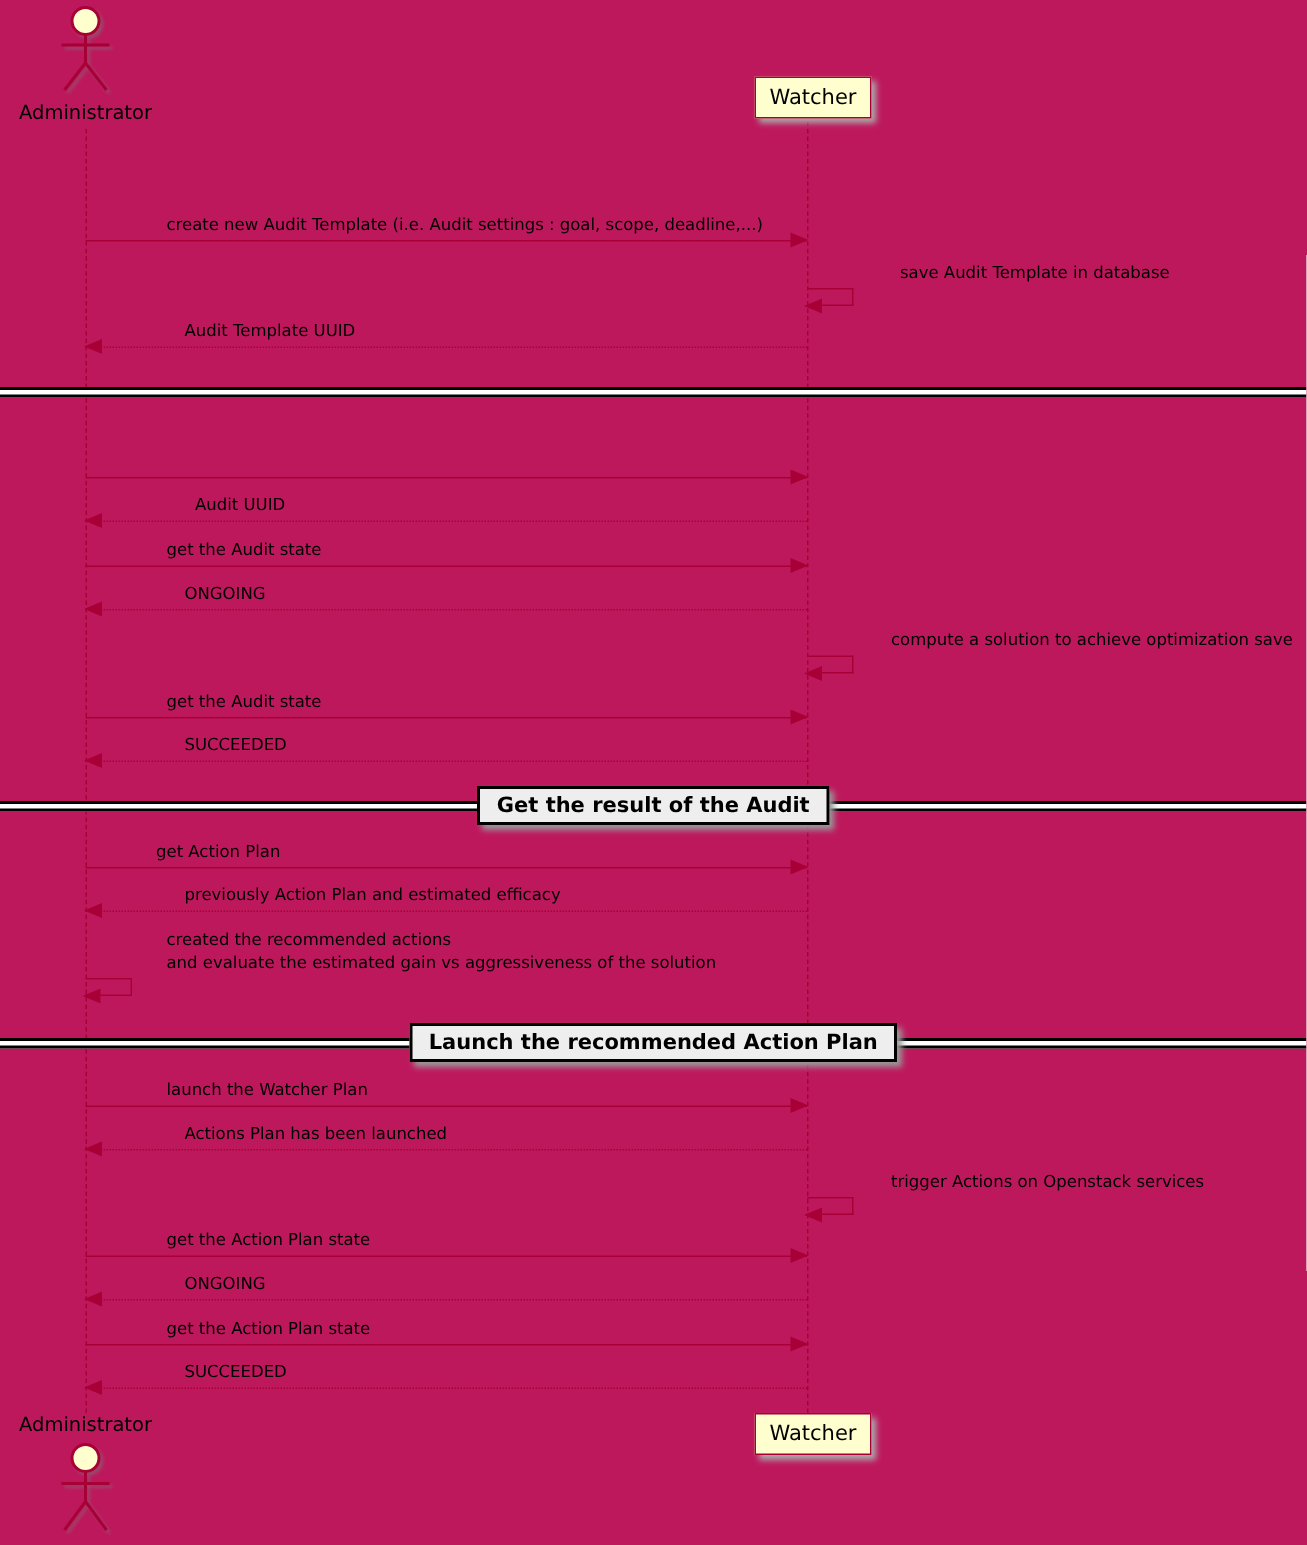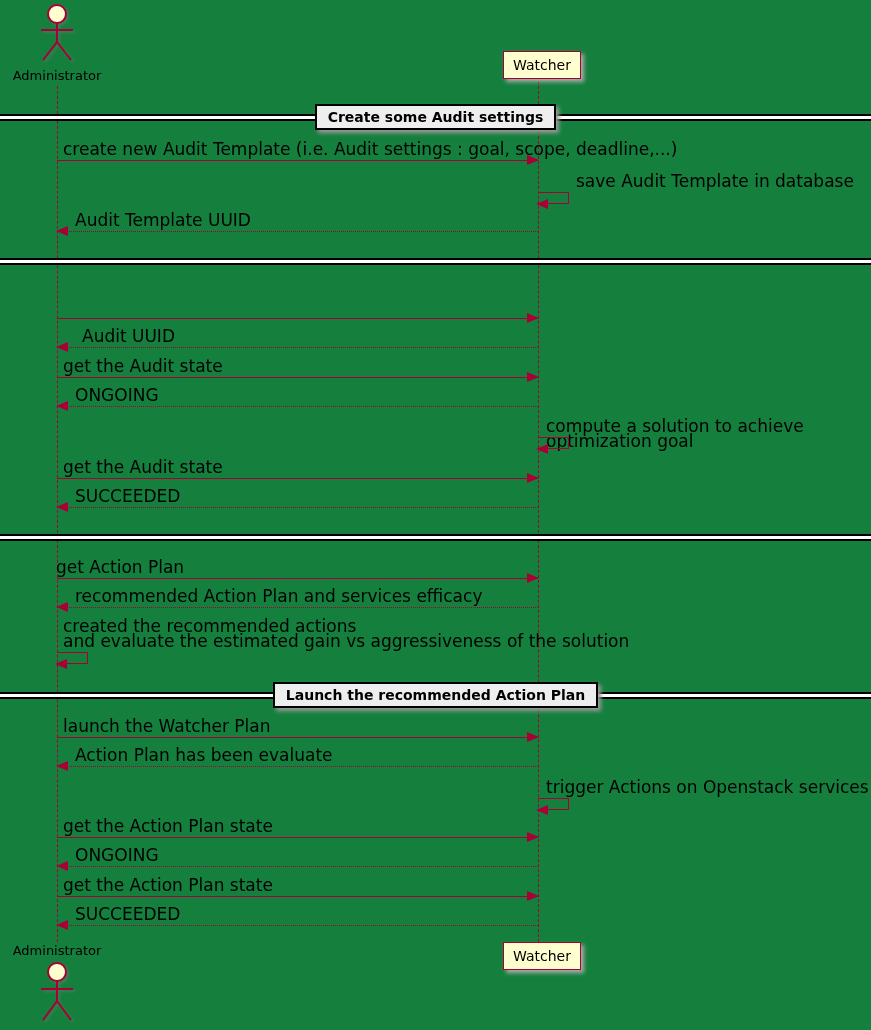--- a/index.html
+++ b/index.html
@@ -1,17 +1,17 @@
 <!DOCTYPE html>
 <html><head>
 <meta charset="utf-8">
 <style>
   html,body{margin:0;padding:0;background:#ffffff;}
   .container{
-    position:relative;width:871px;height:1030px;background:#15803d;
+    position:relative;width:871px;height:1030px;background:#be185d;
     font-family:"DejaVu Sans", sans-serif;color:#000;overflow:hidden;
   }
   
   .lifeline{position:absolute;width:0;border-left:1px dashed #A80036;}
   
   .pbox{
     position:absolute;background:#FEFECE;border:1.7px solid #A80036;
     padding:5px 9px;font-size:14px;color:#000;box-shadow:3px 3px 4px #aaa;
     white-space:nowrap;
   }
@@ -21,21 +21,21 @@
   
   .divider{position:absolute;left:0;width:871px;}
   .dlines{position:absolute;left:0;right:0;top:10px;height:3px;
     border-top:2px solid #000;border-bottom:2px solid #000;background:#fff;}
   .dbox{
     position:relative;display:table;margin:0 auto;background:#EEEEEE;
     border:2px solid #000;padding:3px 11px;font-size:14px;font-weight:bold;
     box-shadow:3px 3px 4px #999;white-space:nowrap;
   }
   
-  .mlabel{position:absolute;font-size:17px;line-height:15px;color:#000;white-space:pre-line;}
+  .mlabel{position:absolute;font-size:11px;line-height:15px;color:#000;white-space:pre-line;margin-left:48px;}
   .arrow{position:absolute;left:57px;width:481px;height:0;border-top:1.5px solid #A80036;}
   .arrow.dotted{border-top:1.5px dotted #A80036;}
   .ah{position:absolute;width:0;height:0;}
   .ah-right{right:-1px;top:-6px;border-left:12px solid #A80036;border-top:5px solid transparent;border-bottom:5px solid transparent;}
   .ah-left{left:-1px;top:-6px;border-right:12px solid #A80036;border-top:5px solid transparent;border-bottom:5px solid transparent;}
   .selfloop{position:absolute;width:30px;height:10px;
     border:1.5px solid #A80036;border-left:none;}
   .selfloop .ah-left{left:-2px;top:auto;bottom:-6px;}
 </style>
 </head>
@@ -50,31 +50,27 @@
     <circle cx="21" cy="11" r="9" fill="#FEFECE" stroke="#A80036" stroke-width="2"></circle>
     <line x1="21" y1="20" x2="21" y2="39" stroke="#A80036" stroke-width="2"></line>
     <line x1="5" y1="27" x2="37" y2="27" stroke="#A80036" stroke-width="2"></line>
     <line x1="21" y1="39" x2="7" y2="57" stroke="#A80036" stroke-width="2"></line>
     <line x1="21" y1="39" x2="35" y2="57" stroke="#A80036" stroke-width="2"></line>
   </svg>
   <div class="alabel" style="top:68px;">Administrator</div>
 
   <div class="pbox" style="left:503px;top:51px;">Watcher</div>
 
-  <div class="divider" style="top:104px;">
-    <div class="dlines"></div>
-    <div class="dbox">Create some Audit settings</div>
-  </div>
 
   <div class="mlabel" style="left:63px;top:142px;">create new Audit Template (i.e. Audit settings : goal, scope, deadline,...)</div>
   <div class="arrow" style="top:160px;">
       <span class="ah ah-right"></span>
     </div>
 
-  <div class="mlabel" style="left:576px;top:174px;">save Audit Template in database</div>
+  <div class="mlabel" style="left:552px;top:174px;">save Audit Template in database</div>
   <div class="selfloop" style="left:538px;top:192px;">
       <span class="ah ah-left"></span>
     </div>
 
   <div class="mlabel" style="left:75px;top:213px;">Audit Template UUID</div>
   <div class="arrow dotted" style="top:231px;">
       <span class="ah ah-left"></span>
     </div>
 
   <div class="divider" style="top:248px;">
@@ -93,66 +89,67 @@
   <div class="mlabel" style="left:63px;top:359px;">get the Audit state</div>
   <div class="arrow" style="top:377px;">
       <span class="ah ah-right"></span>
     </div>
 
   <div class="mlabel" style="left:75px;top:388px;">ONGOING</div>
   <div class="arrow dotted" style="top:406px;">
       <span class="ah ah-left"></span>
     </div>
 
-  <div class="mlabel" style="left:546px;top:419px;">compute a solution to achieve optimization goal</div>
+  <div class="mlabel" style="left:546px;top:419px;">compute a solution to achieve optimization save</div>
   <div class="selfloop" style="left:538px;top:437px;">
       <span class="ah ah-left"></span>
     </div>
 
   <div class="mlabel" style="left:63px;top:460px;">get the Audit state</div>
   <div class="arrow" style="top:478px;">
       <span class="ah ah-right"></span>
     </div>
 
   <div class="mlabel" style="left:75px;top:489px;">SUCCEEDED</div>
   <div class="arrow dotted" style="top:507px;">
       <span class="ah ah-left"></span>
     </div>
 
   <div class="divider" style="top:524px;">
     <div class="dlines"></div>
+    <div class="dbox">Get the result of the Audit</div>
   </div>
 
   <div class="mlabel" style="left:56px;top:560px;">get Action Plan</div>
   <div class="arrow" style="top:578px;">
       <span class="ah ah-right"></span>
     </div>
 
-  <div class="mlabel" style="left:75px;top:589px;">recommended Action Plan and services efficacy</div>
+  <div class="mlabel" style="left:75px;top:589px;">previously Action Plan and estimated efficacy</div>
   <div class="arrow dotted" style="top:607px;">
       <span class="ah ah-left"></span>
     </div>
 
   <div class="mlabel" style="left:63px;top:619px;">created the recommended actions
 and evaluate the estimated gain vs aggressiveness of the solution</div>
   <div class="selfloop" style="left:57px;top:652px;">
       <span class="ah ah-left"></span>
     </div>
 
   <div class="divider" style="top:682px;text-align:right;">
     <div class="dlines"></div>
     <div class="dbox">Launch the recommended Action Plan</div>
   </div>
 
   <div class="mlabel" style="left:63px;top:719px;">launch the Watcher Plan</div>
   <div class="arrow" style="top:737px;">
       <span class="ah ah-right"></span>
     </div>
 
-  <div class="mlabel" style="left:75px;top:748px;">Action Plan has been evaluate</div>
+  <div class="mlabel" style="left:75px;top:748px;">Actions Plan has been launched</div>
   <div class="arrow dotted" style="top:766px;">
       <span class="ah ah-left"></span>
     </div>
 
   <div class="mlabel" style="left:546px;top:780px;">trigger Actions on Openstack services</div>
   <div class="selfloop" style="left:538px;top:798px;">
       <span class="ah ah-left"></span>
     </div>
 
   <div class="mlabel" style="left:63px;top:819px;">get the Action Plan state</div>

